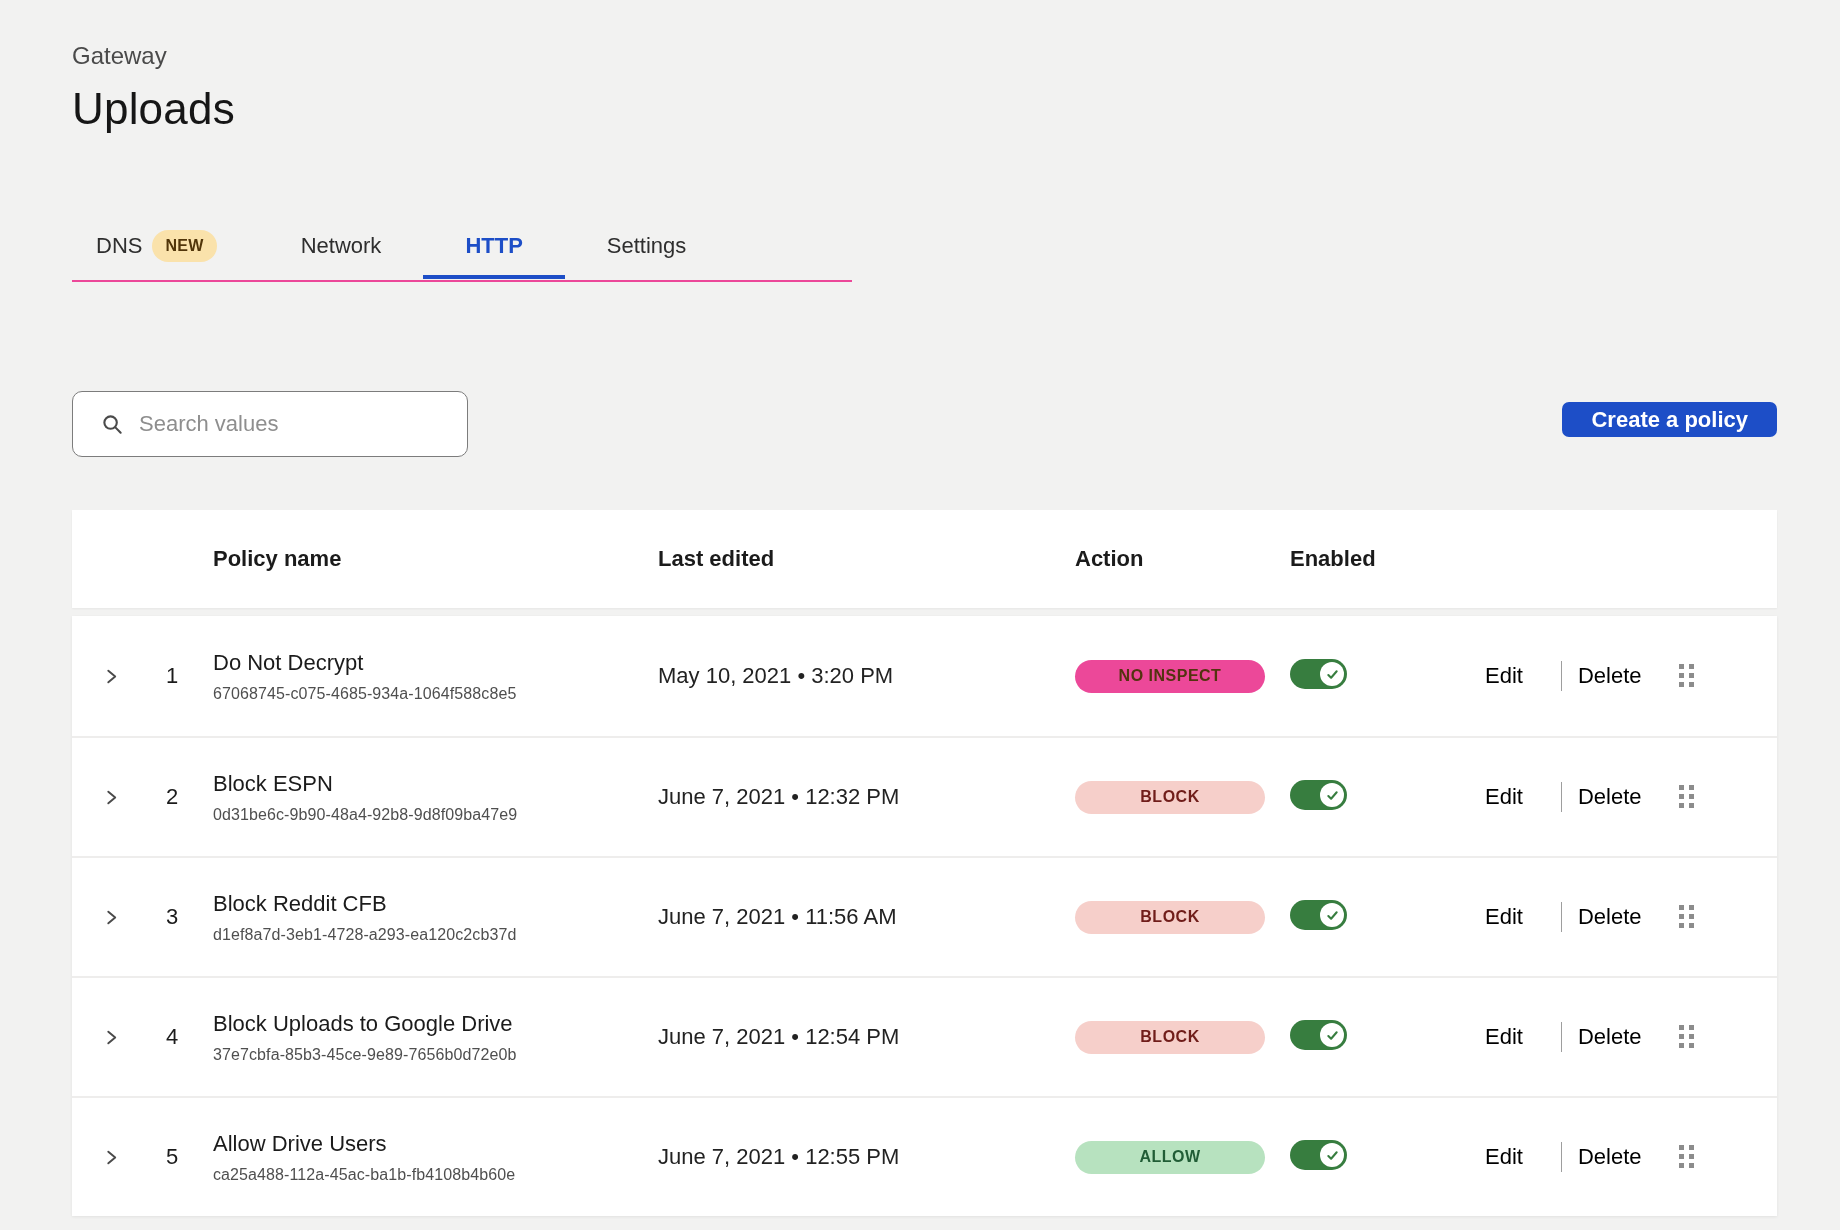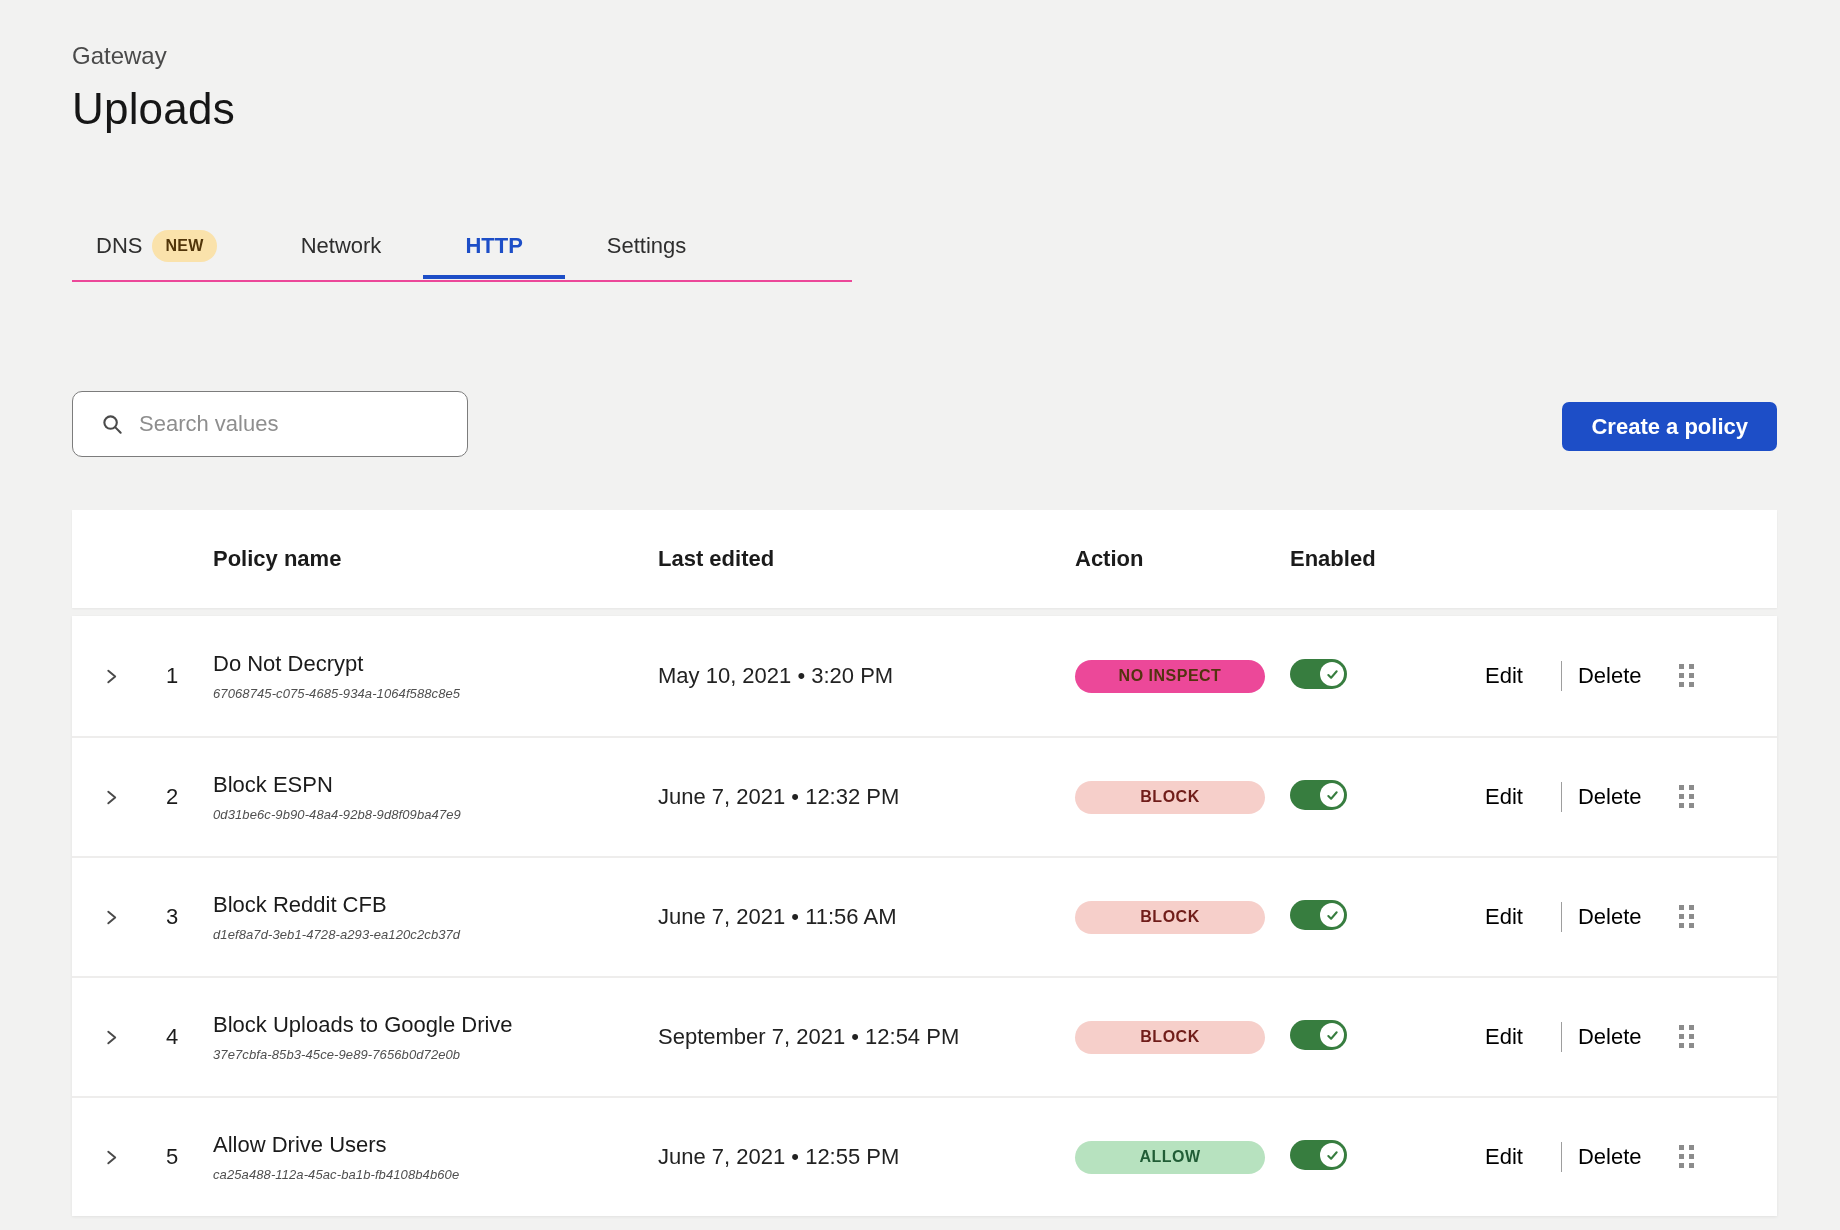--- a/index.html
+++ b/index.html
@@ -23,35 +23,35 @@
   .tab.active { color: #1d4ec7; font-weight: 700; }
   .tab.active::after { content: ""; position: absolute; left: 0; right: 0; bottom: -2px; height: 4px; background: #1d4ec7; }
   .new-badge { background: #fae2ab; color: #513509; font-weight: 700; font-size: 16px; line-height: 1; padding: 8px 13px; border-radius: 16px; margin-left: 10px; letter-spacing: .3px; }
 
   
   .toolbar { margin-top: 109px; display: flex; justify-content: space-between; align-items: flex-start; }
   .search-box { width: 396px; height: 66px; background: #fff; border: 1px solid #7c7c7c; border-radius: 10px; display: flex; align-items: center; padding: 0 28px; gap: 15px; }
   .search-box svg { flex: 0 0 auto; }
   .search-box input { border: none; outline: none; font-size: 22px; color: #333; width: 100%; background: transparent; font-family: "Liberation Sans", sans-serif; }
   .search-box input::placeholder { color: #8e8e8e; }
-  .create-btn { margin-top: 11px; background: #1d4ec7; color: #fff; font-size: 22px; font-weight: 700; height: 49px; padding: 0 29px; border: none; border-radius: 7px; cursor: pointer; font-family: "Liberation Sans", sans-serif; }
+  .create-btn { margin-top: 11px; background: #1d4ec7; color: #fff; font-size: 22px; font-weight: 700; height: 35px; padding: 0 29px; border: none; border-radius: 7px; cursor: pointer; font-family: "Liberation Sans", sans-serif; }
 
   
   .table-card { margin-top: 53px; }
   .grid-cols { display: grid; grid-template-columns: 64px 77px 445px 417px 215px 195px 1fr; align-items: center; }
   .thead { background: #fff; height: 98px; font-size: 22px; font-weight: 700; color: #1b1b1b; box-shadow: 0 1px 2px rgba(0,0,0,.05); }
   .tbody { margin-top: 8px; background: #fff; box-shadow: 0 1px 3px rgba(0,0,0,.07); }
   .trow { height: 120px; }
   .trow + .trow { border-top: 2px solid #eeedec; }
 
   .c-chevron { display: flex; justify-content: center; padding-left: 14px; }
   .chev { cursor: pointer; display: flex; }
   .c-index { font-size: 22px; padding-left: 30px; color: #1b1b1b; }
   .pname { font-size: 22px; color: #1b1b1b; }
-  .puuid { font-size: 13px; color: #4f4f4f; margin-top: 9px; letter-spacing: .1px; font-style: italic; }
+  .puuid { font-size: 16px; color: #4f4f4f; margin-top: 9px; letter-spacing: .1px; }
   .c-date { font-size: 22px; color: #222; }
 
   .badge { width: 190px; height: 33px; border-radius: 17px; display: flex; align-items: center; justify-content: center; font-size: 16px; font-weight: 700; letter-spacing: .5px; }
   .badge-no-inspect { background: #ec4899; color: #53330f; }
   .badge-block { background: #f6cfca; color: #701d1a; }
   .badge-allow { background: #b7e2bf; color: #215d36; }
 
   .toggle { width: 57px; height: 30px; border-radius: 15px; background: #377d3f; position: relative; display: inline-block; cursor: pointer; }
   .toggle .knob { position: absolute; right: 3px; top: 3px; width: 24px; height: 24px; background: #fff; border-radius: 50%; display: flex; align-items: center; justify-content: center; }
 
@@ -249,21 +249,21 @@
         <svg width="17" height="17" viewBox="0 0 16 16" fill="none">
           <path d="M5 2.5 L11.5 8 L5 13.5" stroke="#4a4a4a" stroke-width="1.8" stroke-linecap="round" stroke-linejoin="round"></path>
         </svg>
       </span>
     </div>
     <div class="c-index">4</div>
     <div class="c-name">
       <div class="pname">Block Uploads to Google Drive</div>
       <div class="puuid">37e7cbfa-85b3-45ce-9e89-7656b0d72e0b</div>
     </div>
-    <div class="c-date">September 7, 2021 • 12:54 PM</div>
+    <div class="c-date">June 7, 2021 • 12:54 PM</div>
     <div class="c-action">
       <span class="badge badge-block">BLOCK</span>
     </div>
     <div class="c-enabled">
       <span class="toggle">
         <span class="knob">
           <svg width="13" height="13" viewBox="0 0 14 14" fill="none">
             <path d="M2.5 7.5 L5.5 10.5 L11.5 3.5" stroke="#377d3f" stroke-width="2.2" stroke-linecap="round" stroke-linejoin="round"></path>
           </svg>
         </span>

